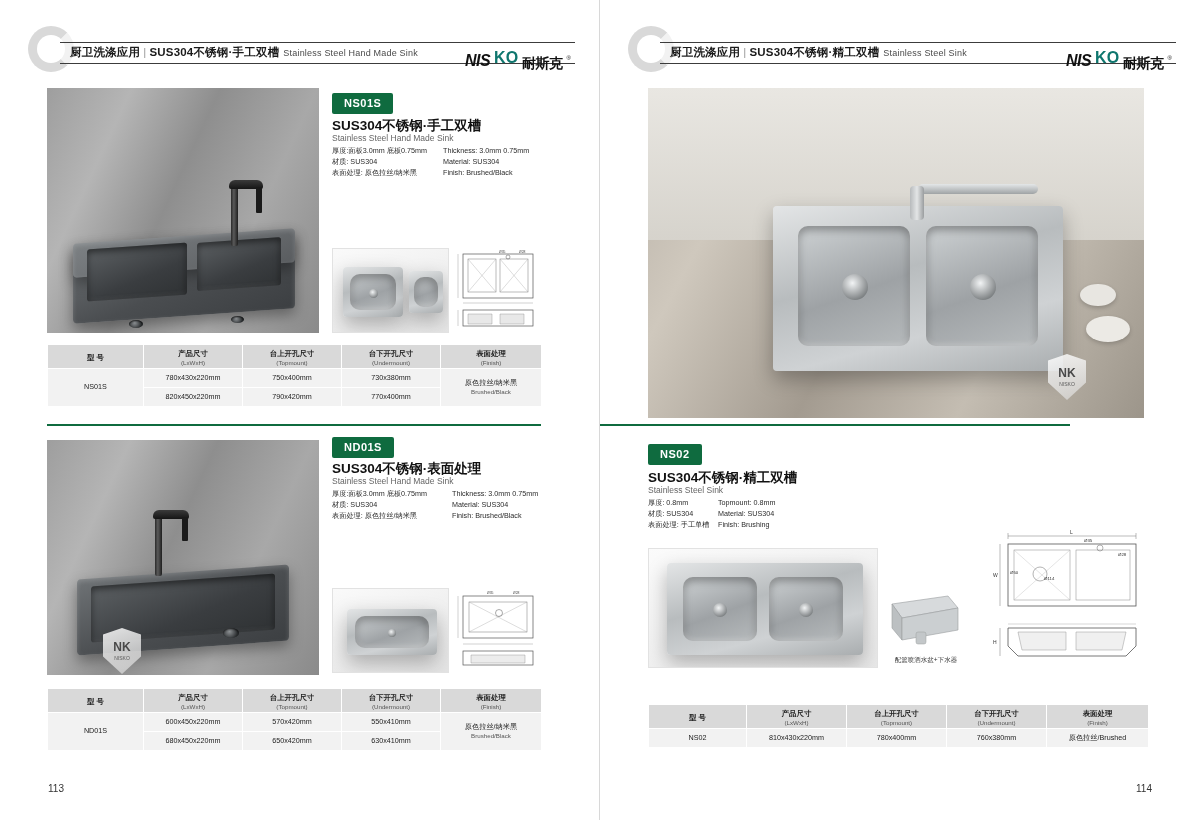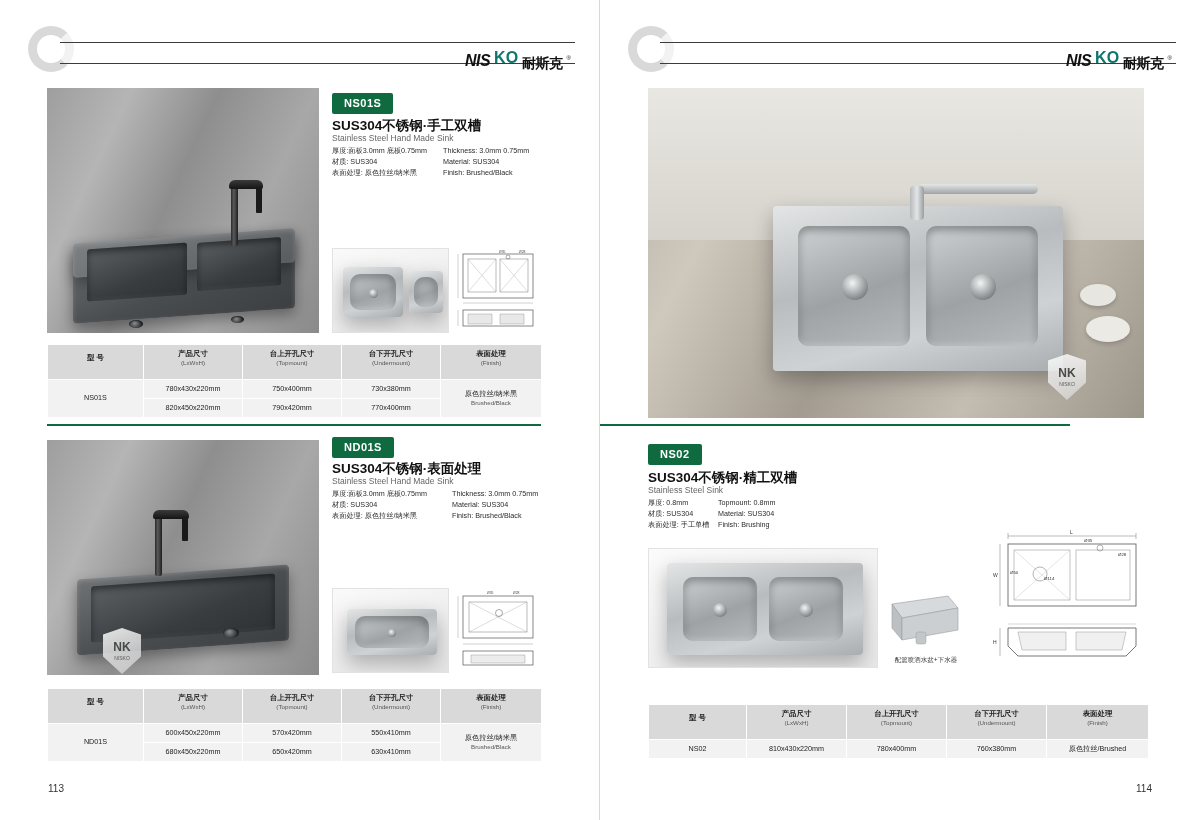--- a/index.html
+++ b/index.html
@@ -124,21 +124,21 @@
   .dwg { position: absolute; background: #fff; }
   .dwg svg { display: block; }
 
   
   table.spec-tbl {
     position: absolute; border-collapse: collapse; table-layout: fixed;
     font-size: 7.4px; color: #222;
   }
   table.spec-tbl th {
     background: #d9d9d9; border: 1px solid #ffffff;
-    font-weight: 700; padding: 4px 2px 12px; line-height: 1.3; text-align: center;
+    font-weight: 700; padding: 4px 2px 1px; line-height: 1.3; text-align: center;
     font-size: 7.4px;
   }
   table.spec-tbl th .sub { display: block; font-weight: 400; font-size: 6.2px; color: #555; }
   table.spec-tbl td {
     background: #f2f2f2; border: 1px solid #ffffff;
     padding: 4px 2px; text-align: center; line-height: 1.4; font-size: 7.2px;
   }
   table.spec-tbl td.fin { line-height: 1.35; }
   table.spec-tbl td.fin .en { display: block; font-size: 6.2px; color: #555; }
 
@@ -148,20 +148,23 @@
 </head>
 <body>
 
 <div class="spread">
 
   <div class="page left">
 
     <div class="hdr">
       <div class="hdr-c"></div>
       <div class="hdr-bar"></div>
+      <div class="hdr-txt">
+        <span class="cn">厨卫洗涤应用</span><span class="sep">|</span><span class="cn">SUS304不锈钢·手工双槽</span><span class="en">Stainless Steel Hand Made Sink</span>
+      </div>
       <div class="brand">
         <span class="nis">NIS</span>
           <span class="ko">KO</span>
           <span class="cn2">耐斯克</span>
           <span class="reg">®</span>
       </div>
     </div>
 
     <div class="photo" style="left:47px; top:88px; width:272px; height:245px;">
       <div class="ph-counter"></div>
@@ -350,20 +353,23 @@
     </table>
 
     <div class="pgno l">113</div>
   </div>
 
   <div class="page">
 
     <div class="hdr">
       <div class="hdr-c"></div>
       <div class="hdr-bar"></div>
+      <div class="hdr-txt">
+        <span class="cn">厨卫洗涤应用</span><span class="sep">|</span><span class="cn">SUS304不锈钢·精工双槽</span><span class="en">Stainless Steel Sink</span>
+      </div>
       <div class="brand">
         <span class="nis">NIS</span>
           <span class="ko">KO</span>
           <span class="cn2">耐斯克</span>
           <span class="reg">®</span>
       </div>
     </div>
 
     <div class="photo" style="left:48px; top:88px; width:496px; height:330px;">
       <div class="ph-counter warm"></div>

